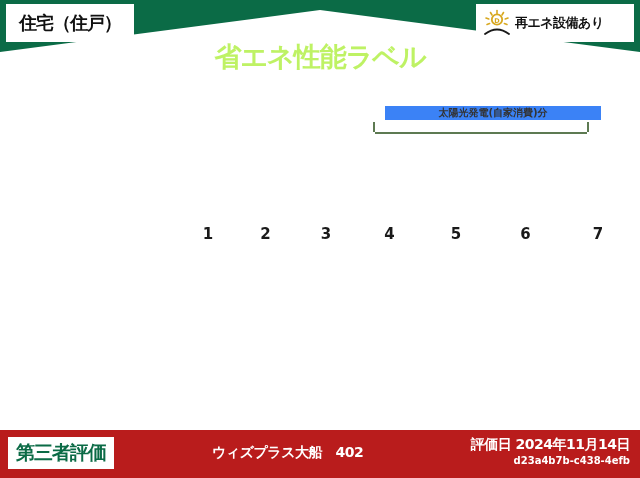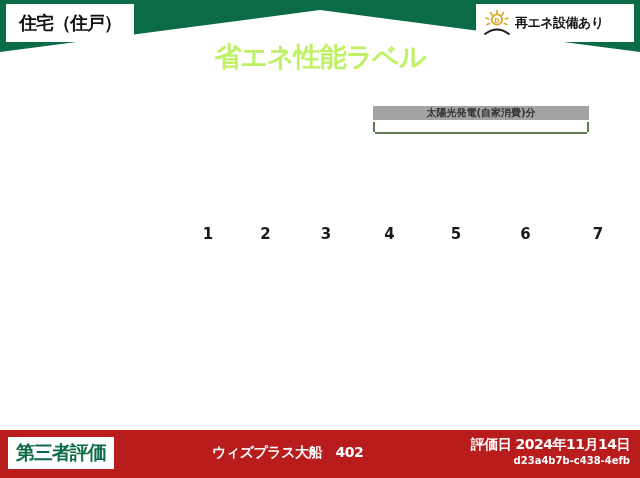--- a/index.html
+++ b/index.html
@@ -68,22 +68,22 @@
   }
   .solar-bracket .bl{
     position:absolute;left:0;top:14px;width:100%;height:10px;
     border:2px solid #5d7a52;border-top:none;border-bottom:none;
     box-sizing:border-box;
   }
   .solar-bracket .bl:after{
     content:"";position:absolute;left:0;bottom:-2px;width:100%;height:2px;background:#5d7a52;
   }
   .solar-bracket .btxt{
-    position:absolute;left:0;top:-2px;width:100%;text-align:center;
-    font-size:10px;font-weight:bold;color:#333;background:#a3a3a3;
+    position:absolute;left:12px;top:-2px;width:100%;text-align:center;
+    font-size:10px;font-weight:bold;color:#333;background:#3b82f6;
   }
 
   
   .houses{display:flex;align-items:flex-end;gap:2px;padding-left:14px;}
   .house{position:relative;display:flex;align-items:flex-end;justify-content:center;}
   .house .num{
     position:relative;z-index:2;font-weight:bold;color:#1a1a1a;font-size:15px;
     padding-bottom:4px;
   }
 

